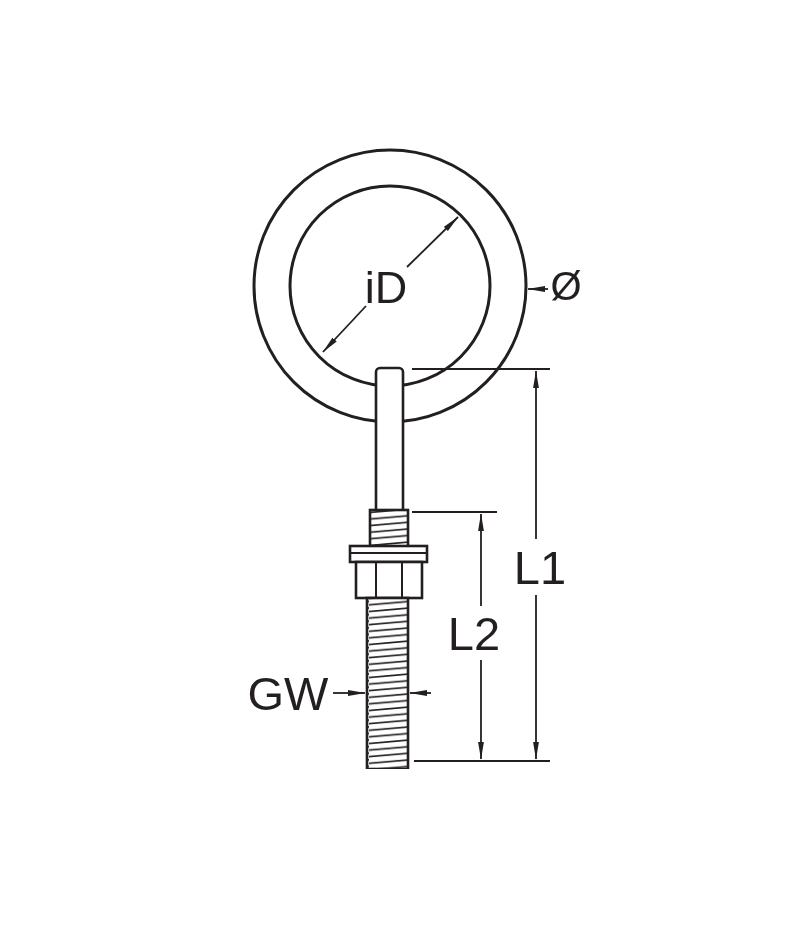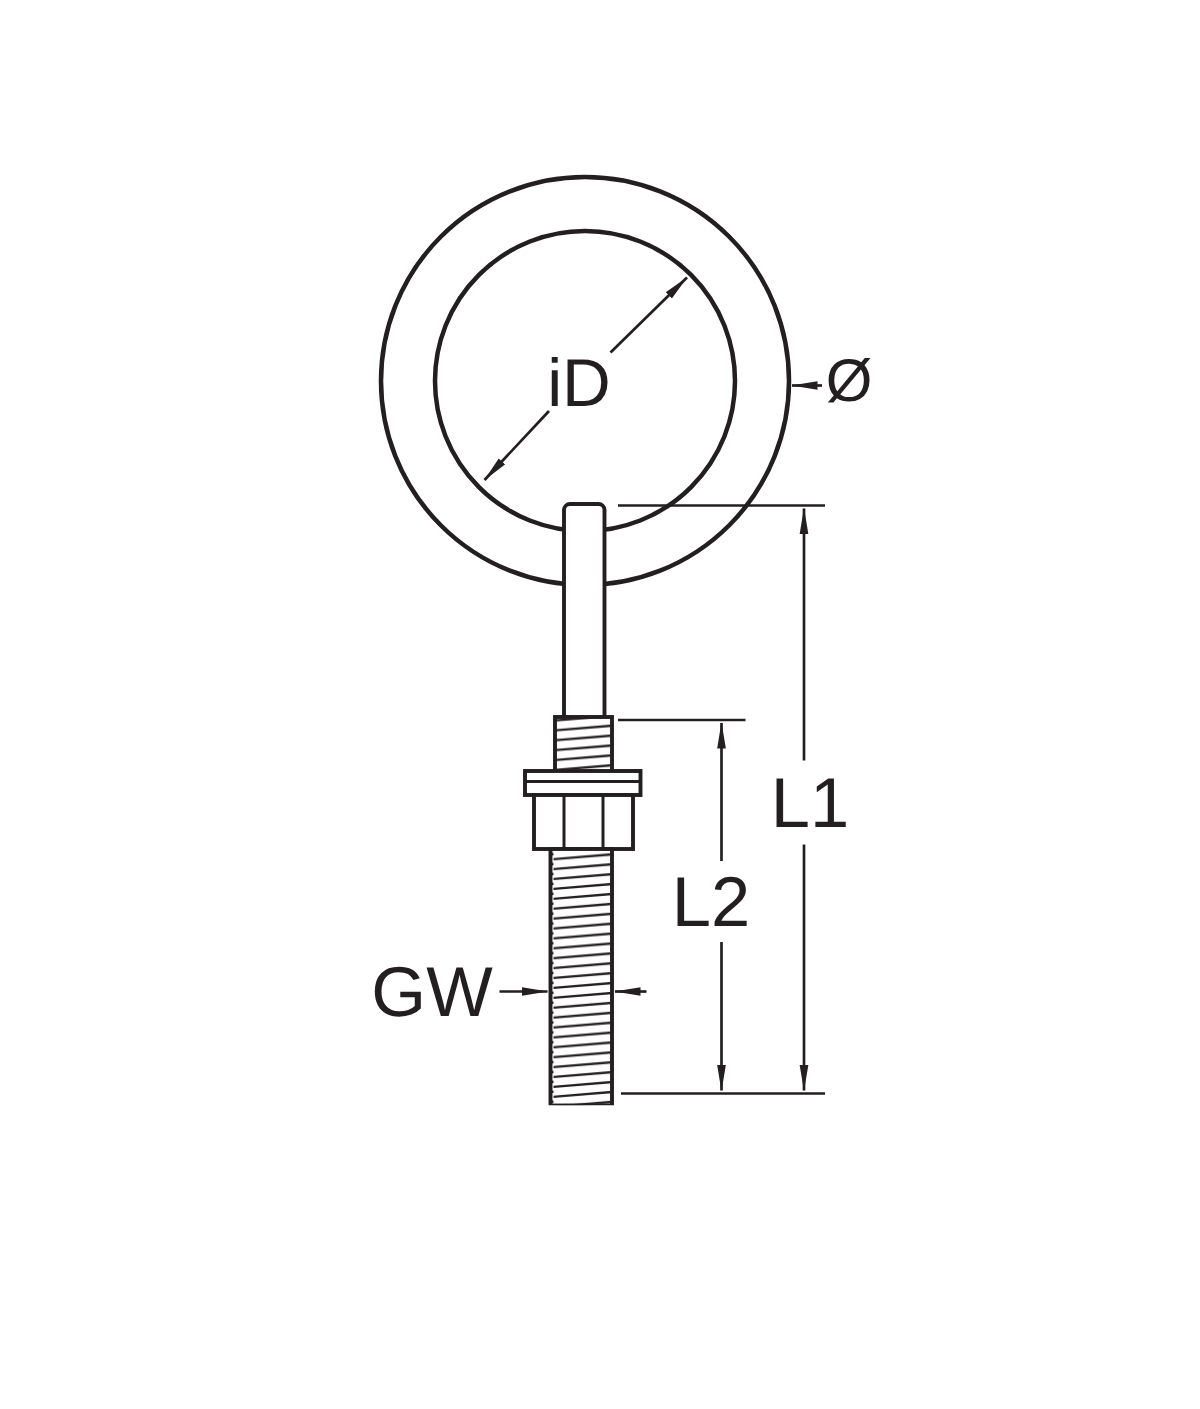--- a/index.html
+++ b/index.html
@@ -10,20 +10,21 @@
     margin:0;
     padding:0;
     background:var(--bg);
   }
   .canvas{
     position:relative;
     width:800px;
     height:737px;
     background:var(--bg);
     overflow:hidden;
+    margin-top:32px;
   }
   svg{display:block;}
   .ln{
     stroke:var(--line-color);
     fill:none;
     stroke-width:2.6;
     stroke-linecap:butt;
   }
   .ln-thick{stroke-width:3;}
   .ln-thin{stroke-width:2;}

